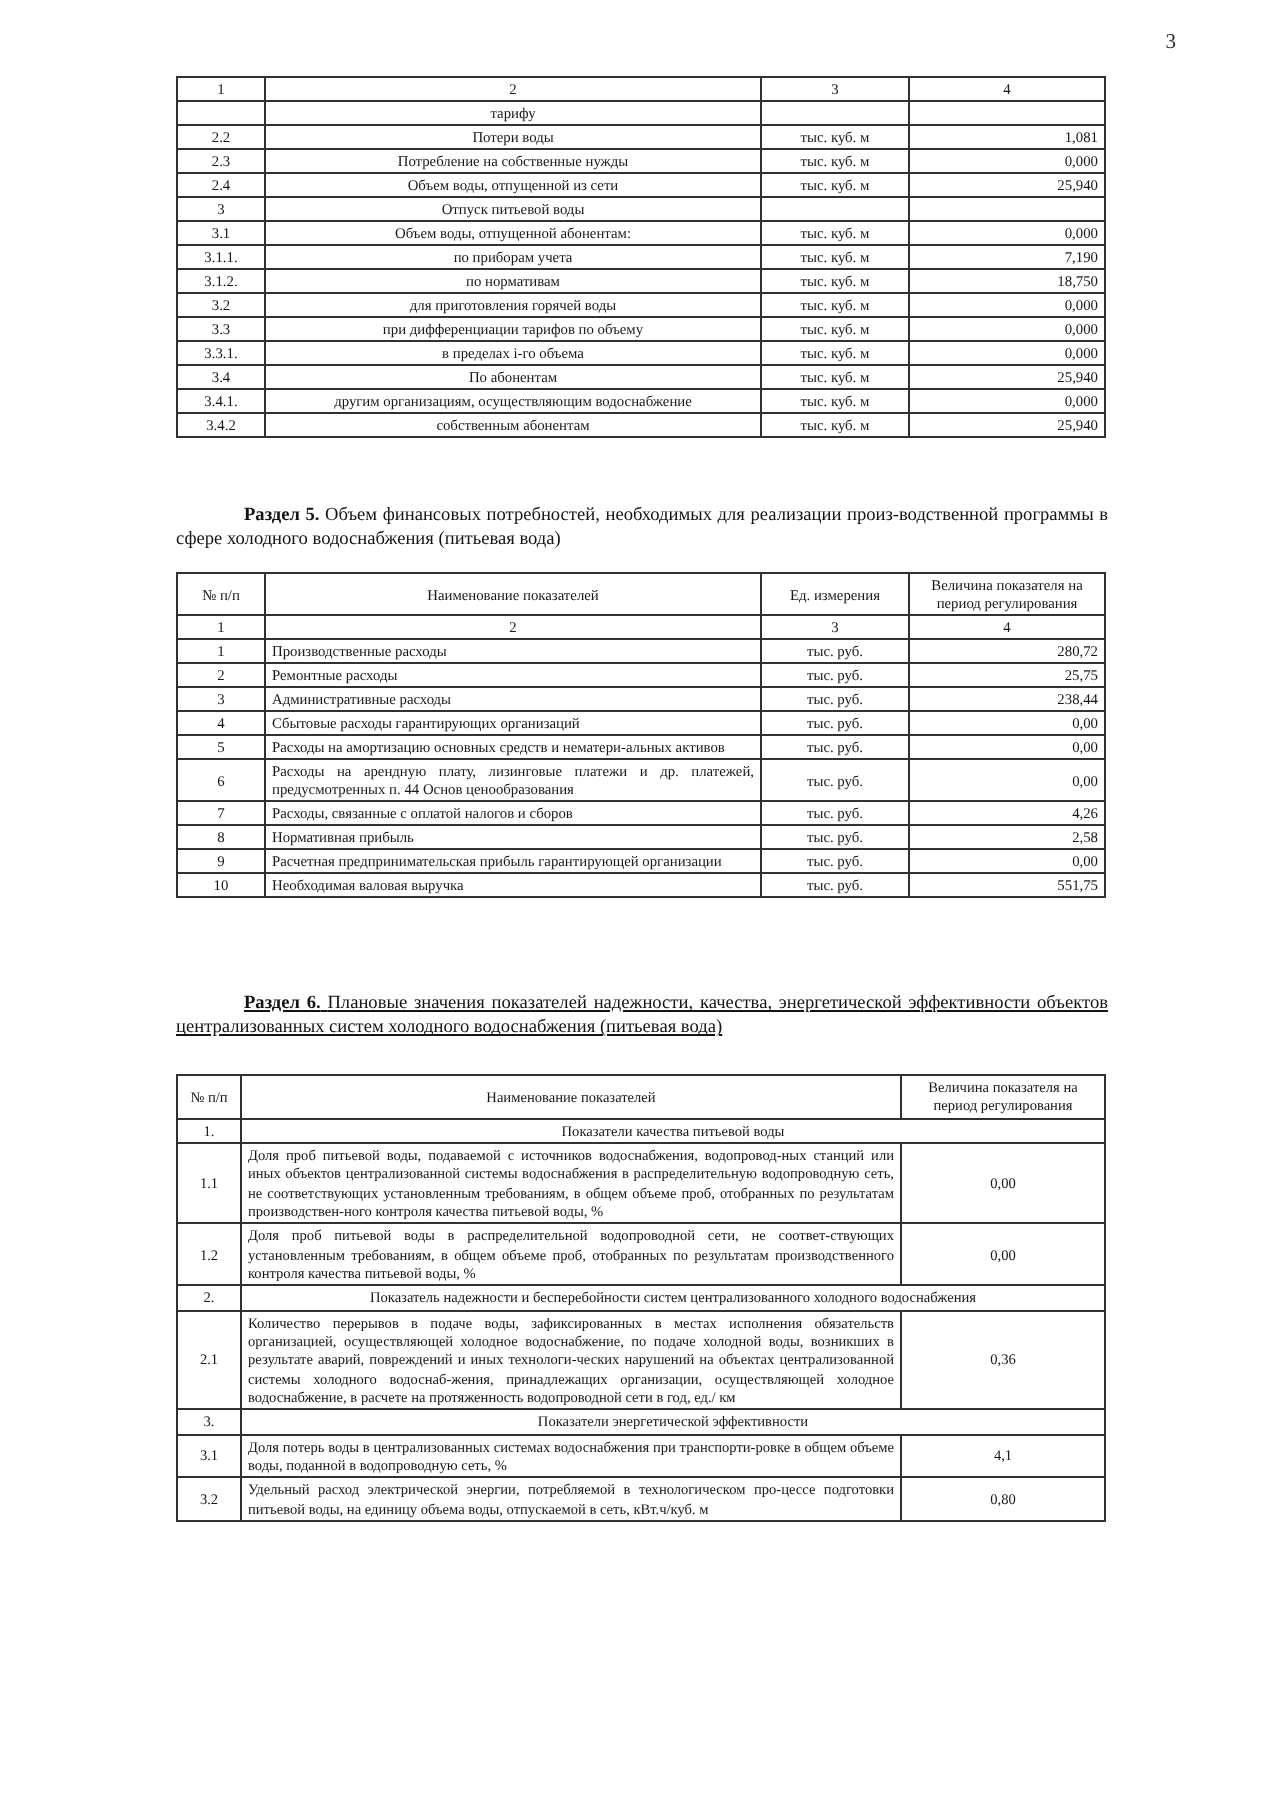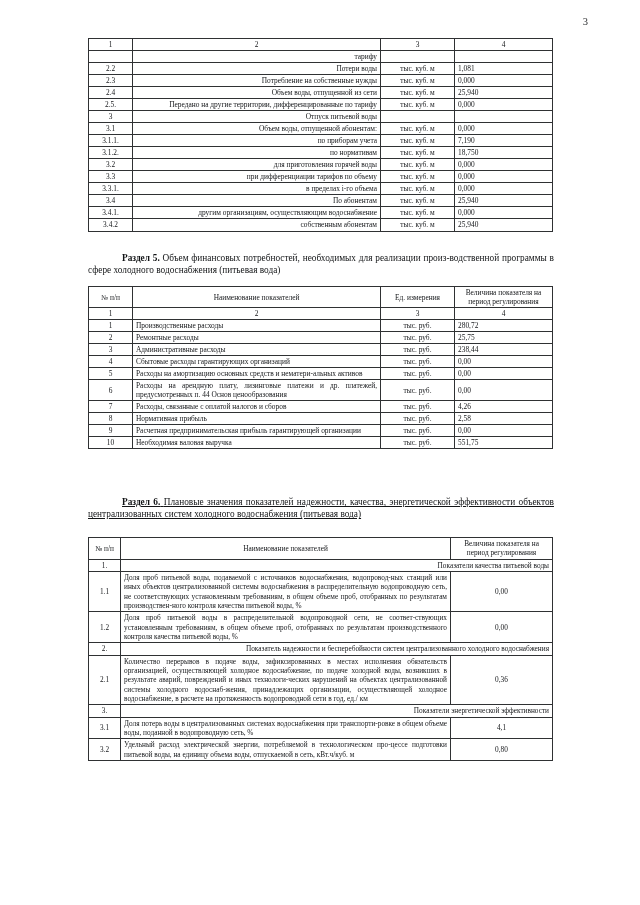--- a/index.html
+++ b/index.html
@@ -39,23 +39,23 @@
     color: #15171a;
   }
   table.doc td, table.doc th {
     border: 0.8px solid #2f3133;
     padding: 1.0px 3px;
     vertical-align: middle;
     font-weight: normal;
     word-wrap: break-word;
   }
   .c-num    { text-align: center; margin-top: 32px; }
-  .c-left   { text-align: right; padding-left: 5px; }
+  .c-left   { text-align: center; padding-left: 5px; }
   .c-center { text-align: center; }
-  .c-right  { text-align: left; padding-right: 9px; }
+  .c-right  { text-align: right; padding-right: 9px; }
   .c-just   { text-align: justify; text-align-last: left; padding-left: 5px; padding-right: 5px; }
   .vt { vertical-align: top; }
   .vb { vertical-align: bottom; }
 
   .hdr-row td { text-align: center; padding: 2px 3px; }
   .colnum-row td { text-align: center; font-size: 7.4px; padding: 0.5px 3px; }
 
   
   .tbl1 {
     position: absolute;
@@ -132,26 +132,20 @@
           <td class="c-num">2.3</td>
           <td class="c-left">Потребление на собственные нужды</td>
           <td class="c-center">тыс. куб. м</td>
           <td class="c-right vb">0,000</td>
         </tr>
         <tr>
           <td class="c-num">2.4</td>
           <td class="c-left">Объем воды, отпущенной из сети</td>
           <td class="c-center">тыс. куб. м</td>
           <td class="c-right vb">25,940</td>
-        </tr>
-        <tr>
-          <td class="c-num">2.5.</td>
-          <td class="c-left">Передано на другие территории, дифференцированные по тарифу</td>
-          <td class="c-center">тыс. куб. м</td>
-          <td class="c-right vb">0,000</td>
         </tr>
         <tr>
           <td class="c-num">3</td>
           <td class="c-left">Отпуск питьевой воды</td>
           <td class="c-center"></td>
           <td class="c-right vb"></td>
         </tr>
         <tr>
           <td class="c-num">3.1</td>
           <td class="c-left">Объем воды, отпущенной абонентам:</td>

